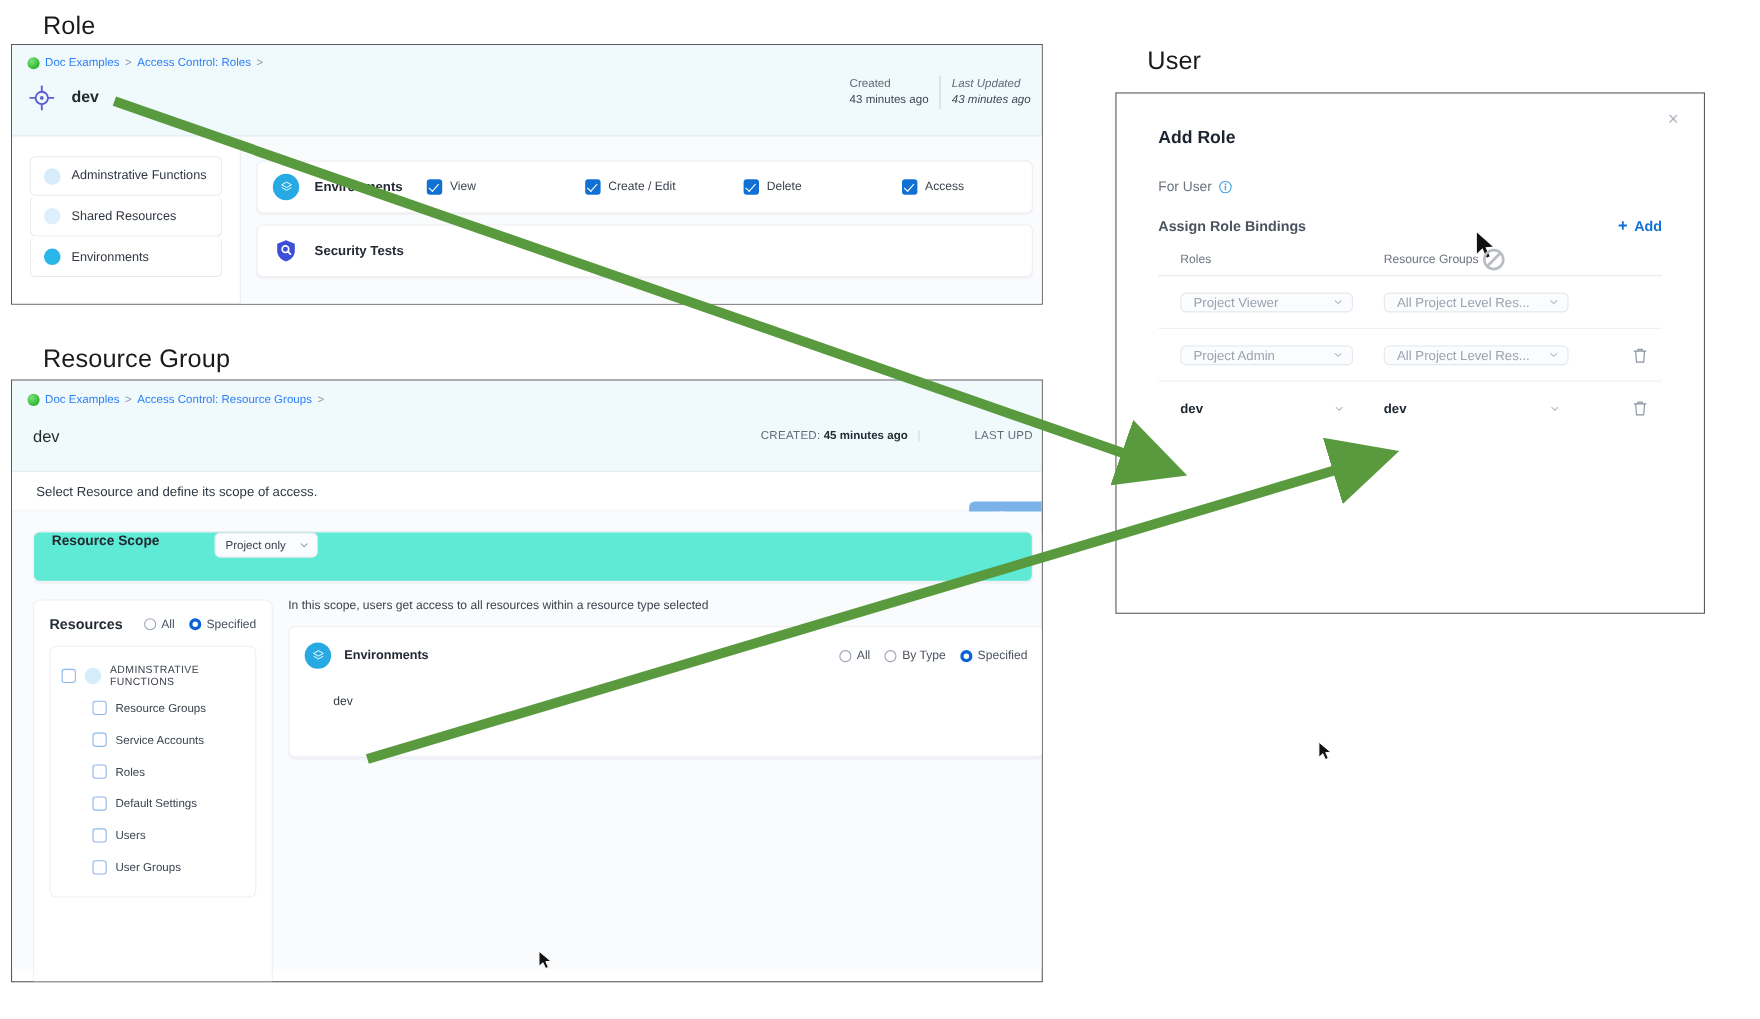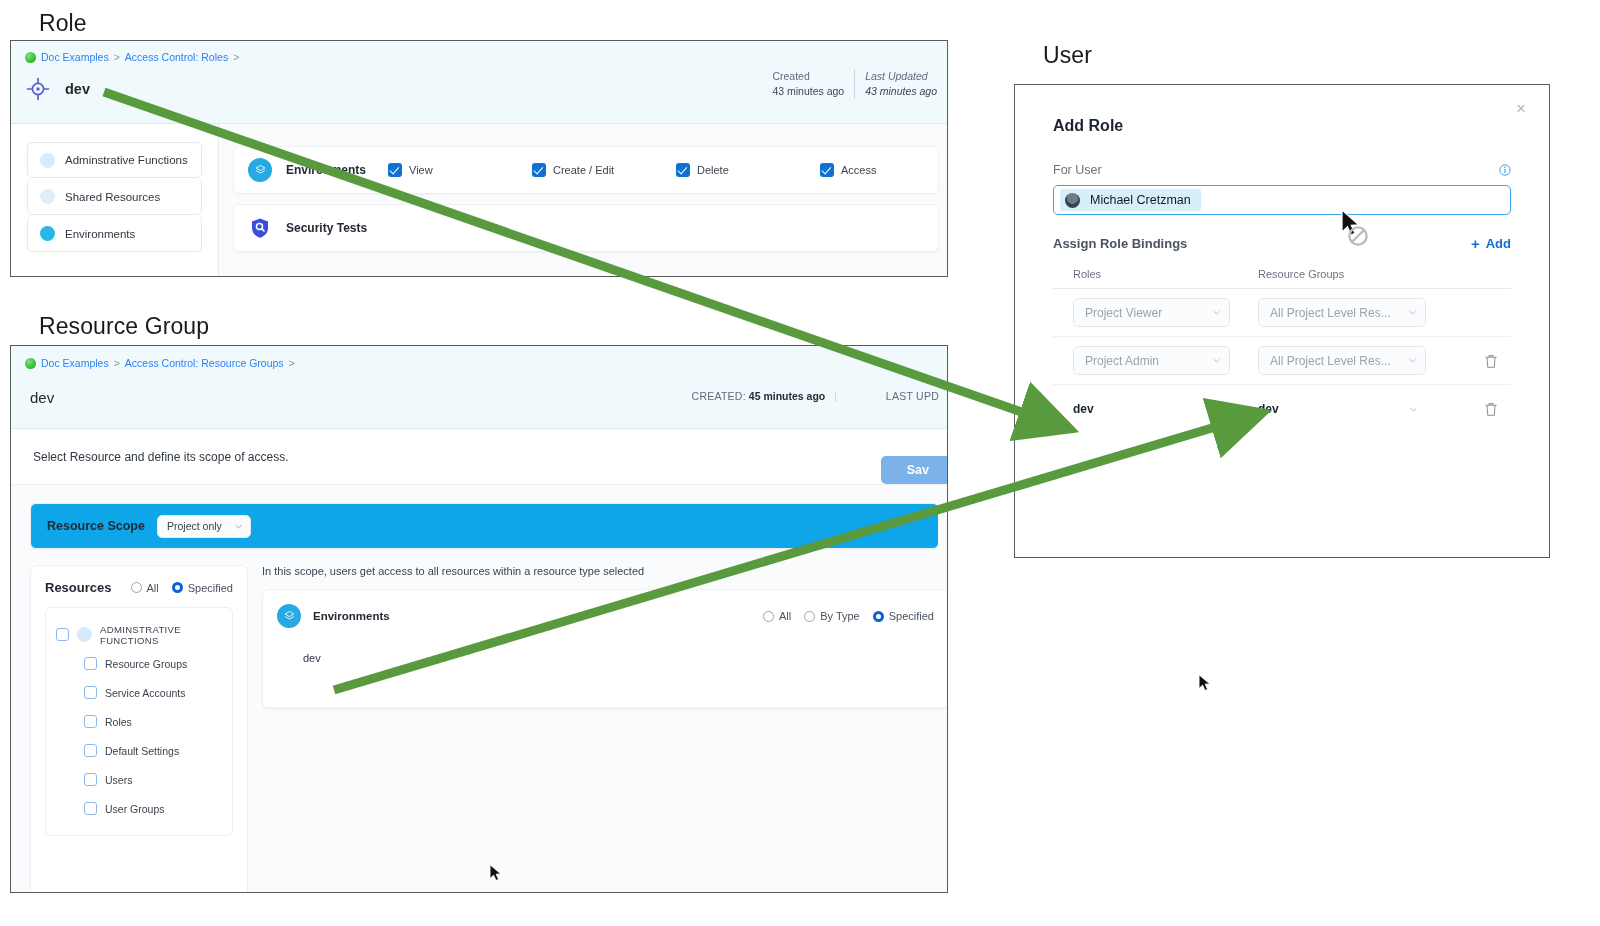--- a/index.html
+++ b/index.html
@@ -108,34 +108,34 @@
   }
   .rg-name { font-size: 15px; font-weight: 400; color: #24292f; margin-top: 20px; margin-left: 5px; }
   .rg-meta {
     position: absolute; right: 8px; top: 44px;
     font-size: 10.5px; color: #3f4855; white-space: nowrap;
   }
   .rg-meta .lbl { color: #626b78; letter-spacing: .25px; margin-left: 40px; }
   .rg-meta b { font-weight: 700; color: #252c35; }
   .rg-meta .bar { color: #c9d2dd; padding: 0 6px; }
   .rg-subbar {
-    height: 56px; background: #fff; border-bottom: 1px solid #eceff3;
+    height: 36px; background: #fff; border-bottom: 1px solid #eceff3;
     display: flex; align-items: center; padding: 0 22px; position: relative;
   }
   .rg-subtext { font-size: 12px; color: #2f3742; }
   .save-btn {
     position: absolute; right: -8px; top: 10px;
     background: #7bb2ea; color: #fff; font-size: 12.5px; font-weight: 700;
     border: 0; border-radius: 5px; padding: 7px 26px; margin-top: 17px;
   }
   .rg-content { background: #fafbfd; height: 416px; padding: 18px 0 0 0; position: relative; }
   .scope-card {
-    background: #0ea5e9; border: 1px solid #eef0f3; border-radius: 6px;
-    margin: 0 8px 0 19px; height: 46px; display: flex; align-items: center;
-    padding: 0 16px; box-shadow: 0 1px 1px rgba(16,24,40,.04);
+    background: #5eead4; border: 1px solid #eef0f3; border-radius: 6px;
+    margin: 0 8px 0 19px; height: 46px; display: flex; 
+    padding: 0 16px; box-shadow: 0 1px 1px rgba(16,24,40,.04); gap: 38px;
   }
   .scope-lbl { font-size: 12.5px; font-weight: 700; color: #232a33; }
   .mini-select {
     margin-left: 12px; border: 1px solid #e4e7ec; border-radius: 5px;
     background: #fbfcfd; height: 23px; min-width: 94px;
     display: flex; align-items: center; justify-content: space-between;
     padding: 0 7px 0 9px; font-size: 10.5px; color: #3a424e; gap: 10px;
   }
   .chev { width: 9px; height: 9px; flex: 0 0 auto; }
 
@@ -173,21 +173,21 @@
   
   #user-dialog { left: 1014px; top: 84px; width: 536px; height: 474px; }
   .dlg-inner { padding: 32px 38px 0 38px; position: relative; height: 100%; }
   .dlg-title { font-size: 16px; font-weight: 700; color: #1b2430; }
   .dlg-close {
     position: absolute; right: 18px; top: 12px;
     font-size: 17px; color: #aeb4c2; line-height: 1; padding: 3px 5px;
   }
   .for-user-lbl {
     margin-top: 28px; display: flex; align-items: center; gap: 6px;
-    font-size: 12.5px; color: #6b7380; justify-content: space-between;
+    font-size: 12.5px; color: #6b7380;
   }
   .info-ico { width: 12px; height: 12px; }
   .user-field {
     margin-top: 8px; height: 30px; border: 1px solid #3da2e6; border-radius: 5px;
     display: flex; align-items: center; padding: 0 6px; background: #fff;
   }
   .user-chip {
     display: flex; align-items: center; gap: 10px;
     background: #d7eefb; border-radius: 3px; padding: 3px 10px 3px 5px; height: 22px;
   }
@@ -208,21 +208,21 @@
   .plus { font-size: 15px; line-height: 1; font-weight: 700; }
   .tbl-head { display: flex; margin-top: 17px; padding: 0 0 8px 20px; border-bottom: 1px solid #e6e9ee; }
   .th { font-size: 11px; color: #6b7380; }
   .th.roles { width: 185px; }
   .binding-row {
     display: flex; align-items: center; height: 48px;
     border-bottom: 1px solid #eceff3; padding-left: 20px;
   }
   .binding-row:last-child { border-bottom: 0; }
   .sel {
-    width: 157px; height: 29px; border: 1px solid #e4e7ec; border-radius: 5px;
+    width: 157px; height: 18px; border: 1px solid #e4e7ec; border-radius: 5px;
     background: #fbfcfd; display: flex; align-items: center; justify-content: space-between;
     padding: 0 8px 0 11px; font-size: 12px; color: #9aa3b0;
   }
   .sel.plain { border: 0; background: transparent; color: #1b2430; font-weight: 700; padding-left: 0; }
   .sel.rg { width: 168px; margin-left: 28px; }
   .sel.rg.plain { margin-left: 28px; }
   .trash { width: 14px; height: 16px; margin-left: auto; margin-right: 13px; }
 
   
   #arrows { position: absolute; left: 0; top: 0; width: 1600px; height: 926px; pointer-events: none; }
@@ -466,26 +466,20 @@
 
     <div class="for-user-lbl">
       <span>For User</span>
       <svg class="info-ico" viewBox="0 0 12 12">
         <circle cx="6" cy="6" r="5.2" fill="none" stroke="#3da2e6" stroke-width="1"></circle>
         <circle cx="6" cy="3.3" r=".8" fill="#3da2e6"></circle>
         <rect x="5.4" y="4.9" width="1.2" height="4" rx=".5" fill="#3da2e6"></rect>
       </svg>
     </div>
 
-    <div class="user-field">
-      <span class="user-chip">
-        <span class="avatar"></span>
-        <span>Michael Cretzman</span>
-      </span>
-    </div>
 
     <div class="bindings-row">
       <span class="bindings-title">Assign Role Bindings</span>
       <span class="add-btn">
         <span class="plus">+</span>
         <span>Add</span>
       </span>
     </div>
 
     <div class="tbl-head">

